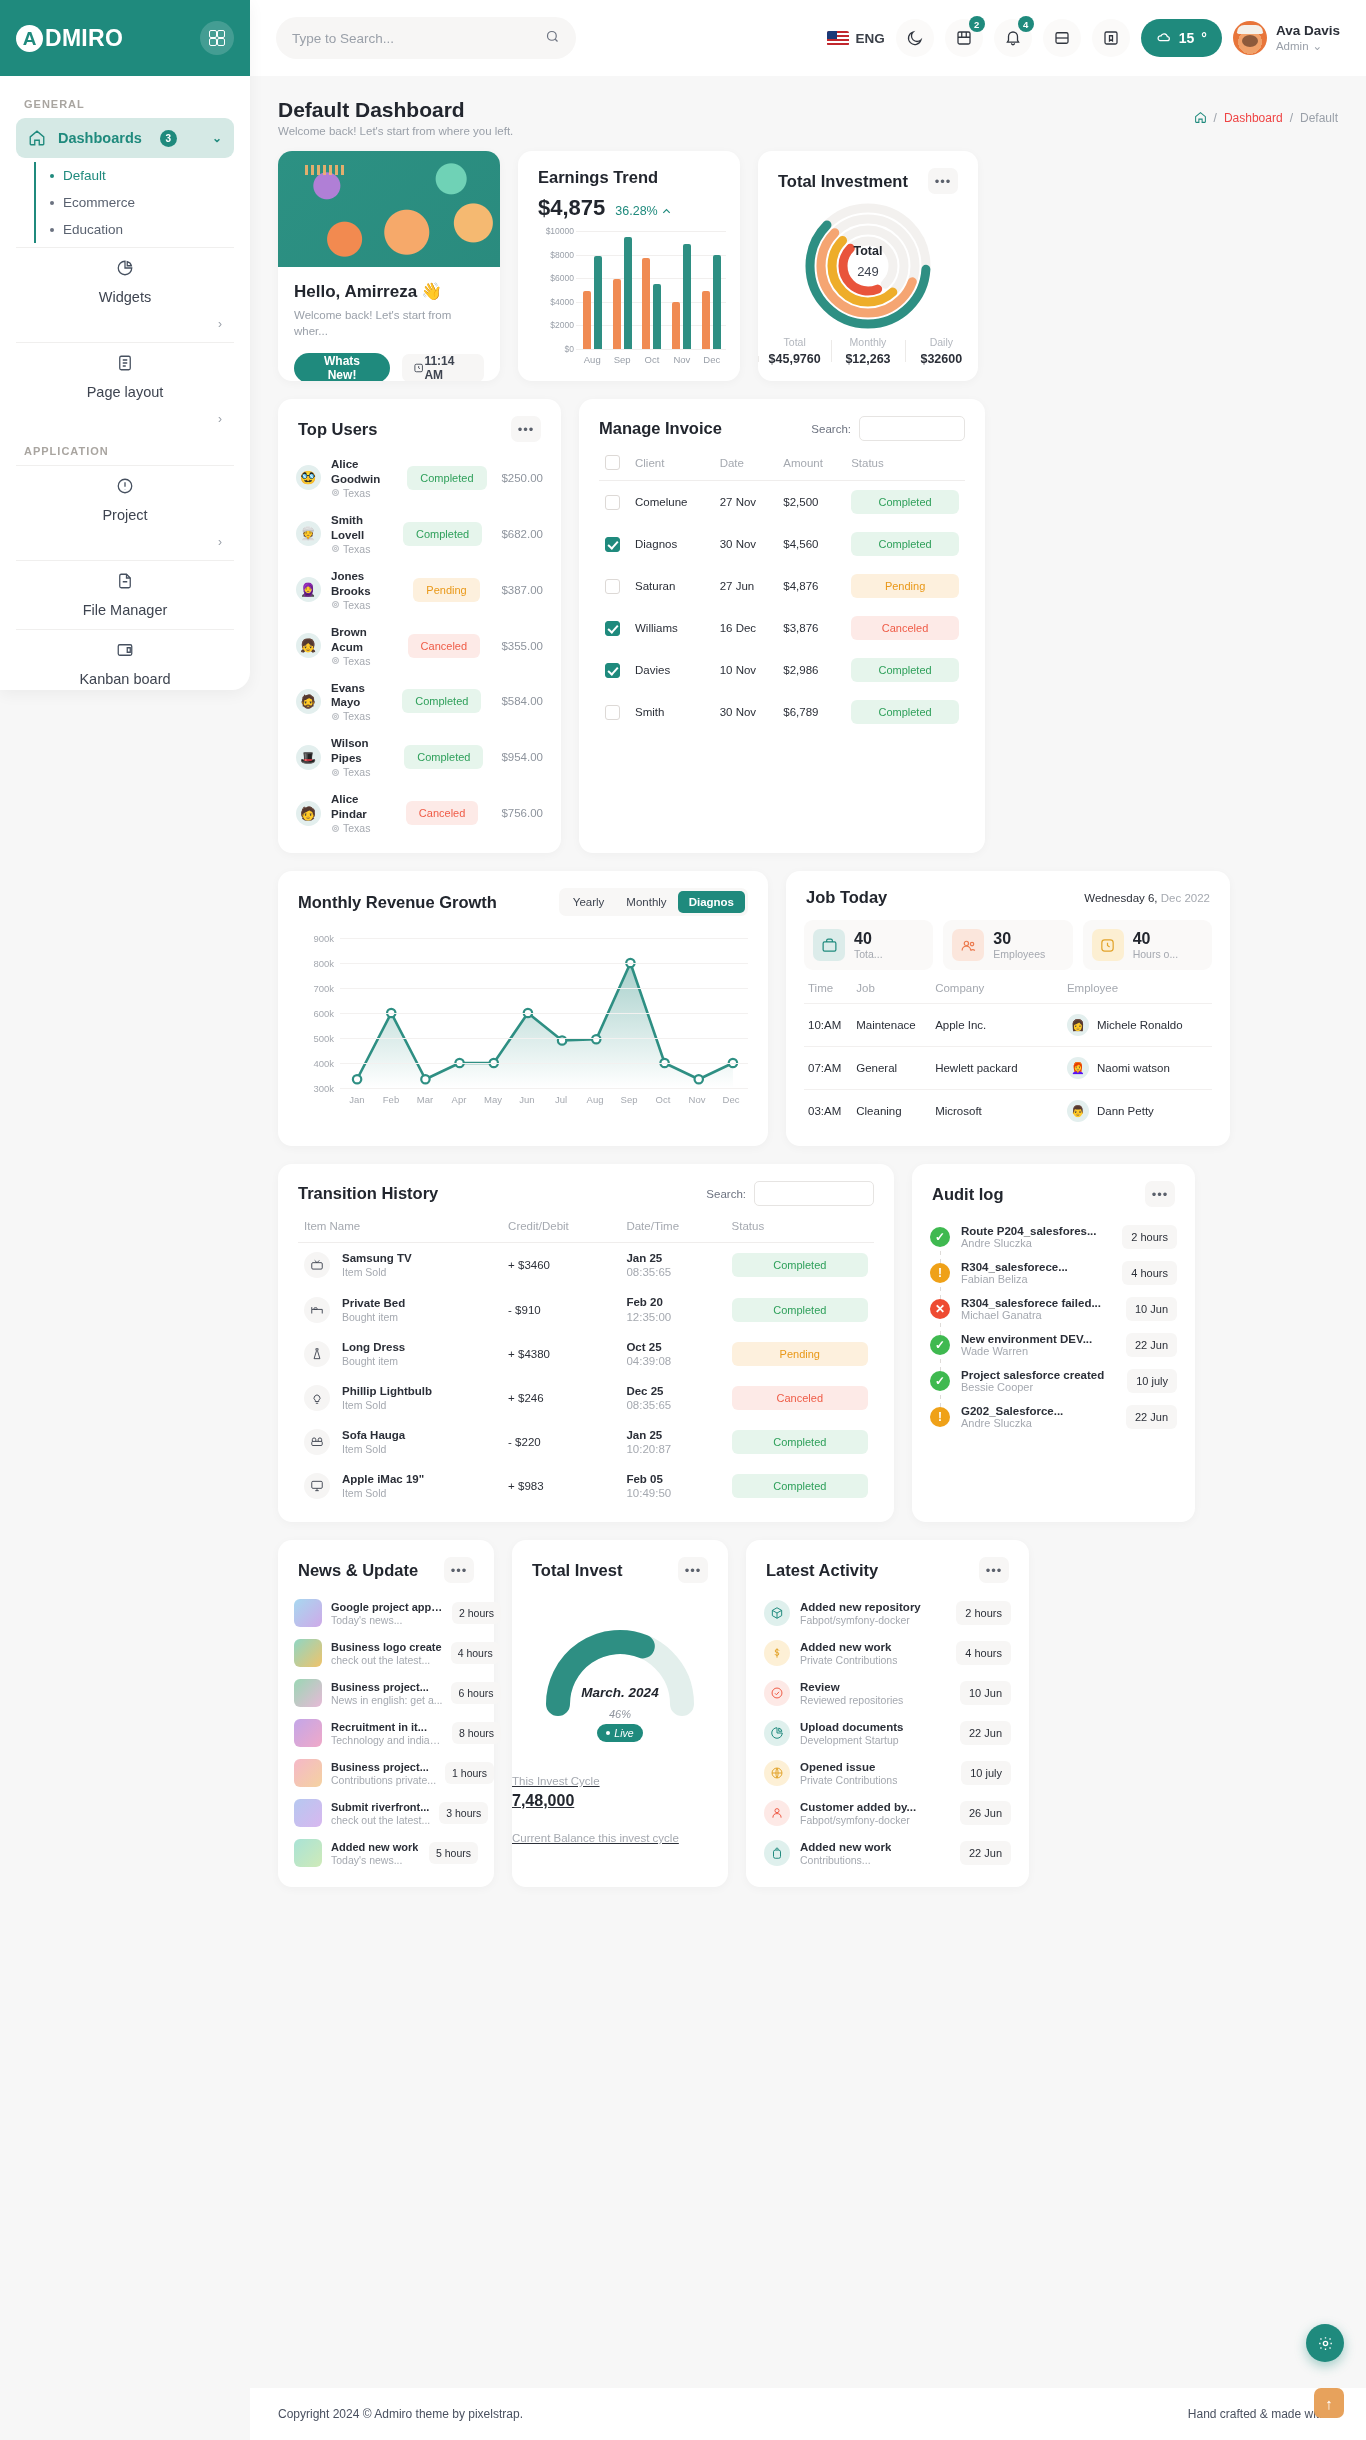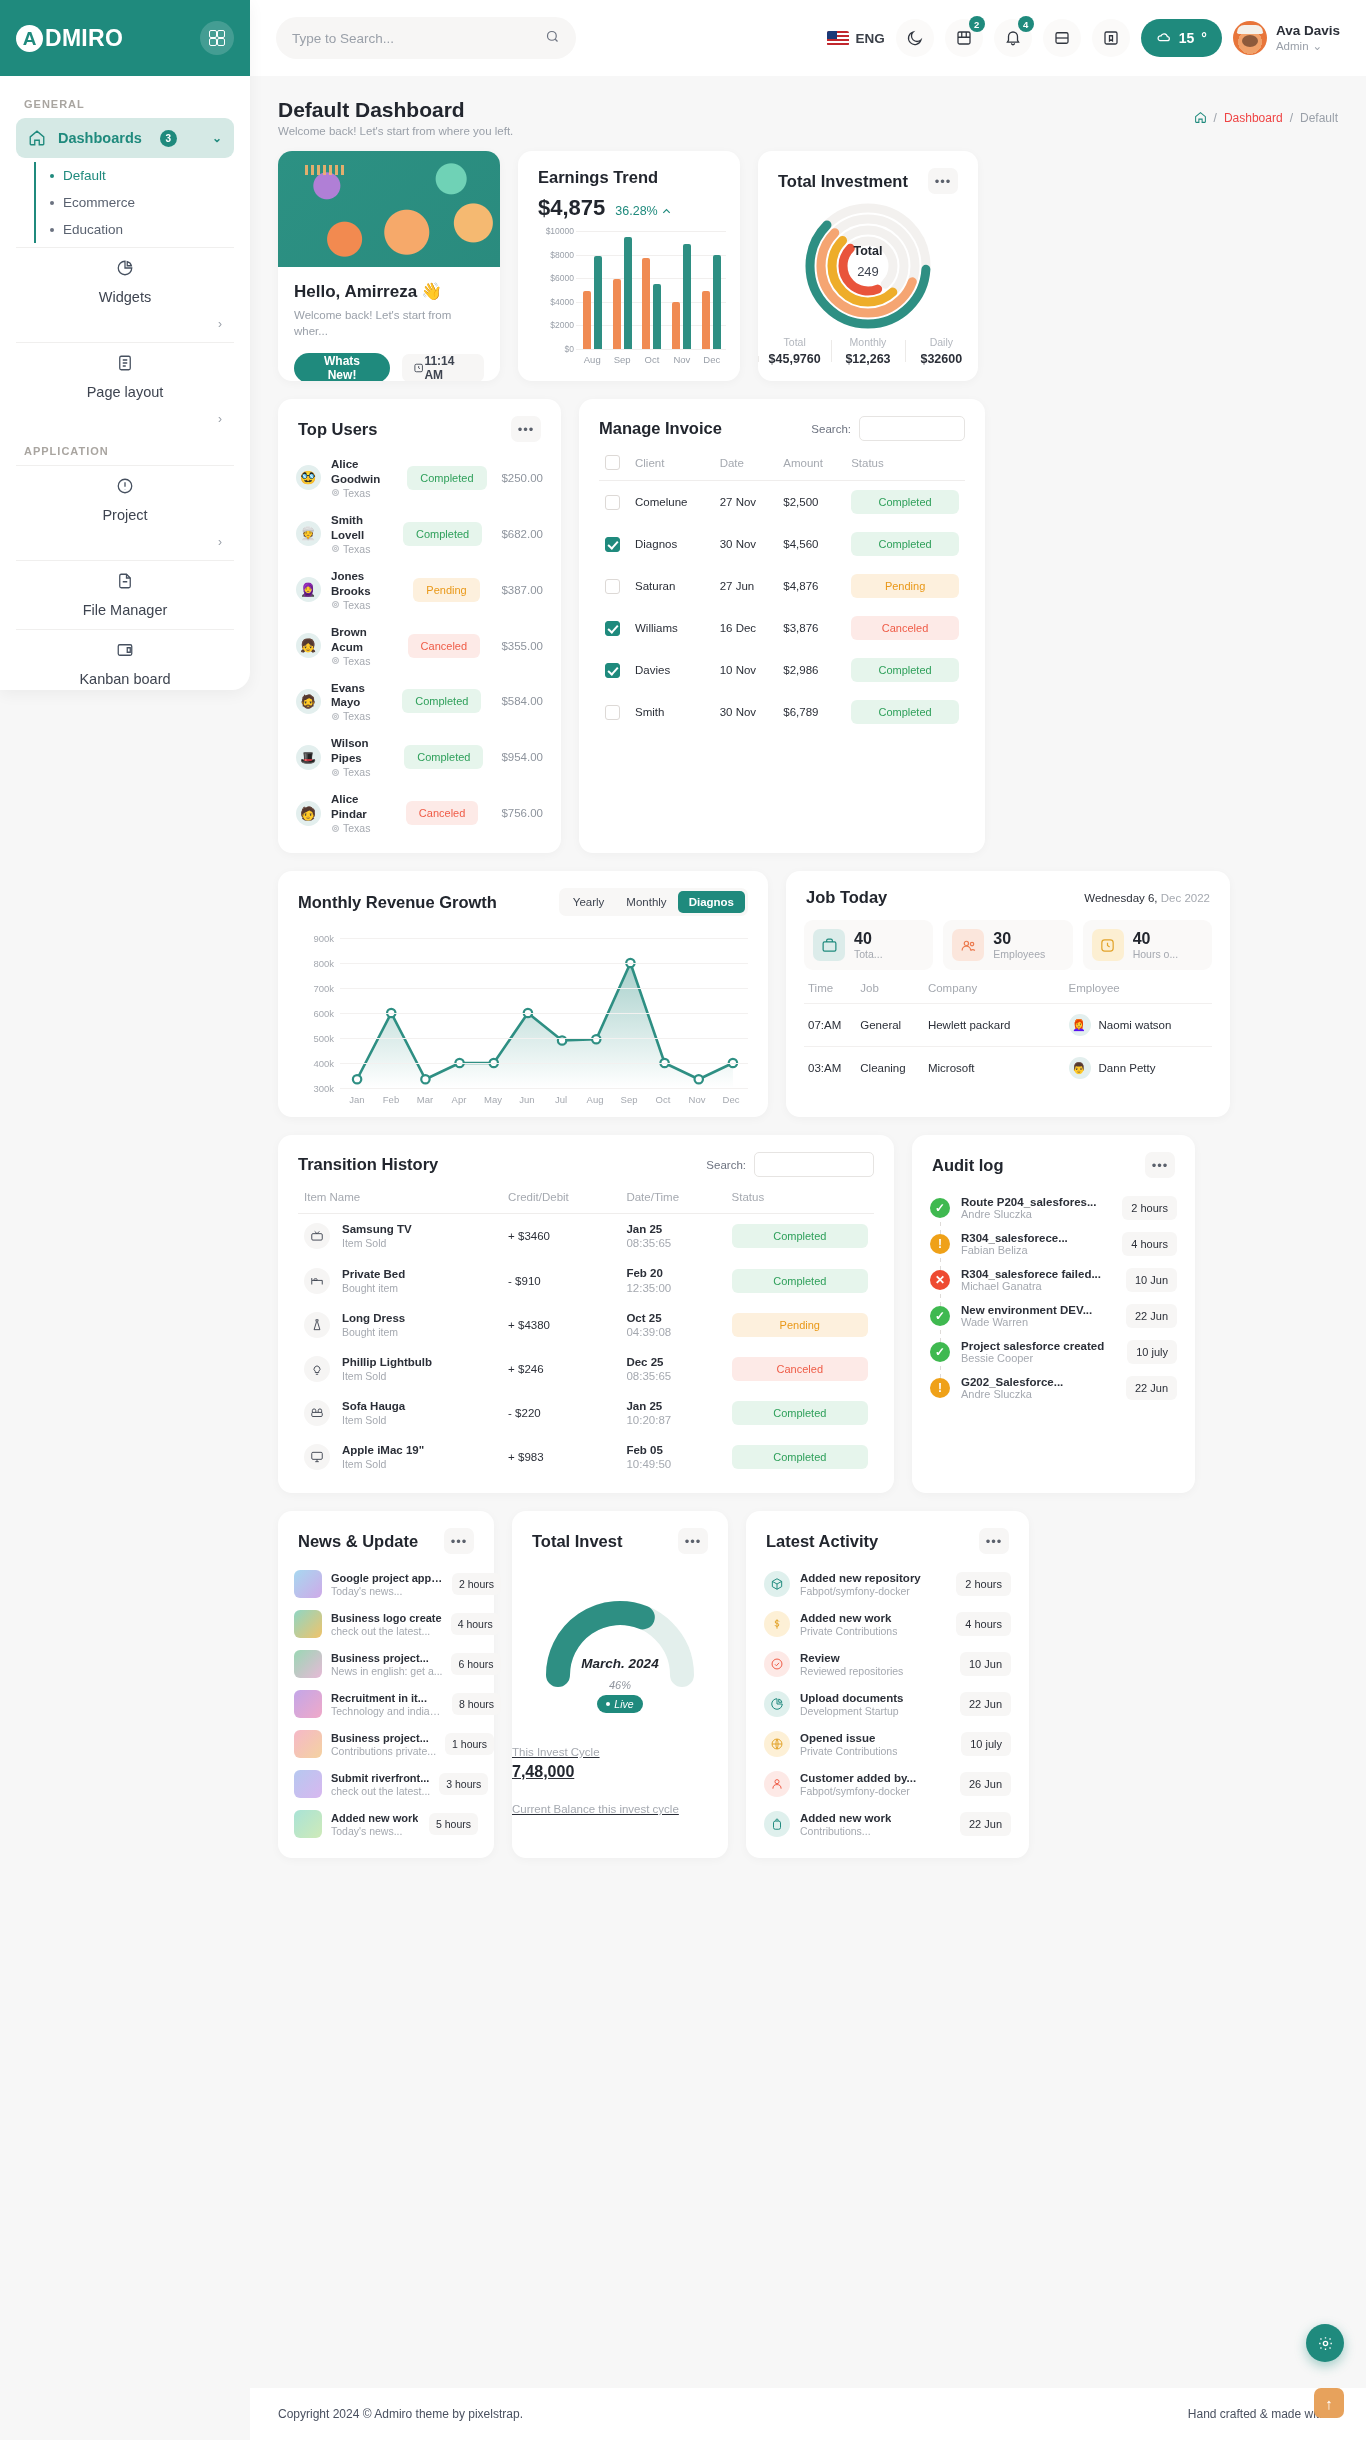--- a/index.html
+++ b/index.html
@@ -987,20 +987,31 @@
             <thead>
                 <tr class="job-tbl">
               <th>Time</th>
               <th>Job</th>
               <th>Company</th>
               <th style="padding-left:30px">Employee</th>
             </tr>
               </thead>
             <tbody id="job-body">
                 <tr>
+                  <td>10:AM</td>
+                  <td>Maintenace</td>
+                  <td>Apple Inc.</td>
+                  <td>
+                    <div class="emp" style="padding-left:26px">
+                      <span class="ava">👩</span>
+                      <span>Michele Ronaldo</span>
+                    </div>
+                  </td>
+                </tr>
+                <tr>
                   <td>07:AM</td>
                   <td>General</td>
                   <td>Hewlett packard</td>
                   <td>
                     <div class="emp" style="padding-left:26px">
                       <span class="ava">👩‍🦰</span>
                       <span>Naomi watson</span>
                     </div>
                   </td>
                 </tr>

